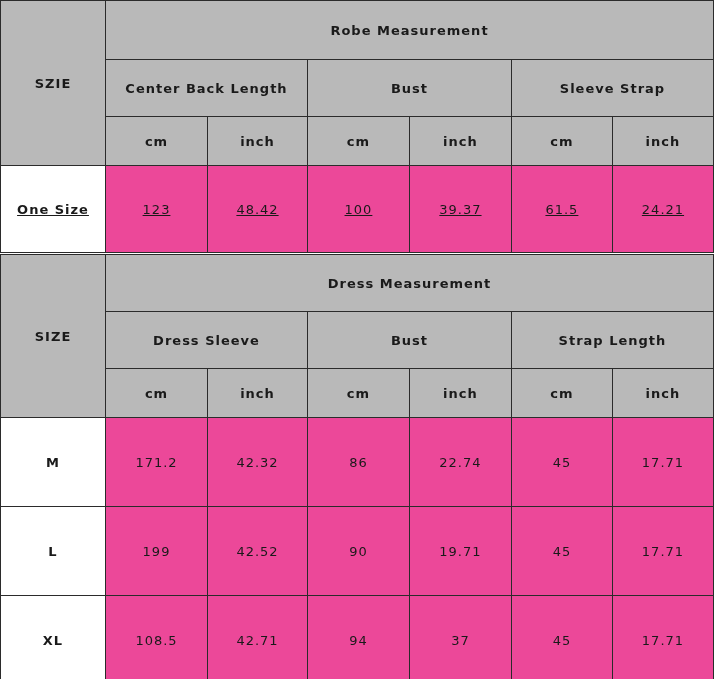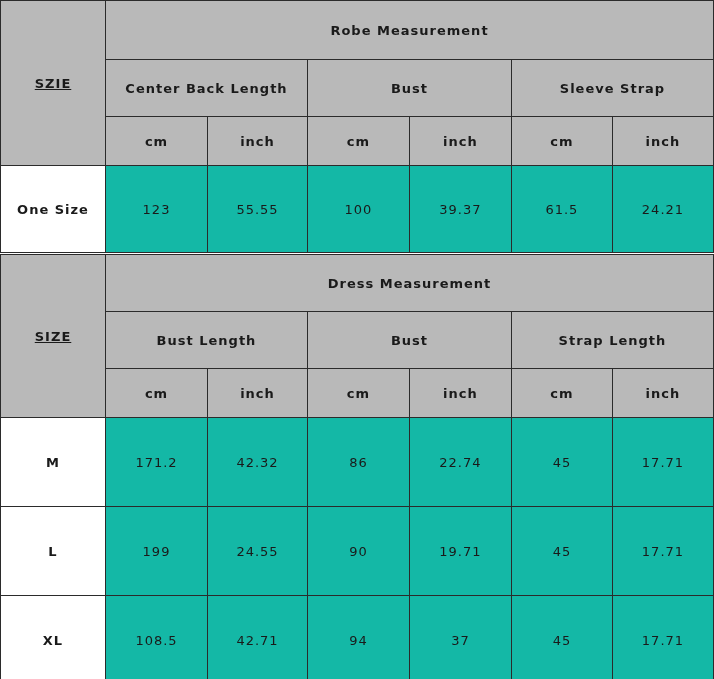--- a/index.html
+++ b/index.html
@@ -47,37 +47,36 @@
     letter-spacing: 2px;
   }
   .unit-cell {
     font-size: 13px;
     letter-spacing: 1px;
   }
   .sizecol-cell {
     font-size: 14px;
     font-weight: bold;
     letter-spacing: 1.5px;
-    text-decoration: underline;
   }
   .data-cell {
-    background: #14b8a6;
+    background: #ec4899;
     font-size: 13px;
     letter-spacing: 1px;
   }
   .sizelabel-cell {
     background: #ffffff;
     font-size: 14px;
     font-weight: bold;
     letter-spacing: 1.5px;
   }
   .h-title { height: 58px; }
   .h-sub { height: 56px; }
   .h-unit { height: 48px; font-weight: bold; }
-  .h-row-robe { height: 86px; }
+  .h-row-robe { height: 86px; text-decoration: underline; }
   .h-row-dress { height: 88px; }
   .h-title2 { height: 56px; }
   .gapline { height: 1px; background: #ffffff; }
 </style>
 </head>
 <body>
 
 <div class="sheet">
 
   <table class="size-table">
@@ -104,21 +103,21 @@
         <td class="hdr unit-cell h-unit">cm</td>
         <td class="hdr unit-cell h-unit">inch</td>
         <td class="hdr unit-cell h-unit">cm</td>
         <td class="hdr unit-cell h-unit">inch</td>
         <td class="hdr unit-cell h-unit">cm</td>
         <td class="hdr unit-cell h-unit">inch</td>
       </tr>
       <tr>
         <td class="sizelabel-cell h-row-robe">One Size</td>
         <td class="data-cell h-row-robe">123</td>
-        <td class="data-cell h-row-robe">55.55</td>
+        <td class="data-cell h-row-robe">48.42</td>
         <td class="data-cell h-row-robe">100</td>
         <td class="data-cell h-row-robe">39.37</td>
         <td class="data-cell h-row-robe">61.5</td>
         <td class="data-cell h-row-robe">24.21</td>
       </tr>
     </tbody>
   </table>
 
   <div class="gapline"></div>
 
@@ -131,21 +130,21 @@
       <col style="width:101px">
       <col style="width:100px">
       <col style="width:100px">
     </colgroup>
     <tbody>
       <tr>
         <td class="hdr sizecol-cell" rowspan="3">SIZE</td>
         <td class="hdr title-cell h-title2" colspan="6">Dress Measurement</td>
       </tr>
       <tr>
-        <td class="hdr sub-cell h-sub" colspan="2">Bust Length</td>
+        <td class="hdr sub-cell h-sub" colspan="2">Dress Sleeve</td>
         <td class="hdr sub-cell h-sub" colspan="2">Bust</td>
         <td class="hdr sub-cell h-sub" colspan="2">Strap Length</td>
       </tr>
       <tr>
         <td class="hdr unit-cell h-unit">cm</td>
         <td class="hdr unit-cell h-unit">inch</td>
         <td class="hdr unit-cell h-unit">cm</td>
         <td class="hdr unit-cell h-unit">inch</td>
         <td class="hdr unit-cell h-unit">cm</td>
         <td class="hdr unit-cell h-unit">inch</td>
@@ -155,21 +154,21 @@
         <td class="data-cell h-row-dress">171.2</td>
         <td class="data-cell h-row-dress">42.32</td>
         <td class="data-cell h-row-dress">86</td>
         <td class="data-cell h-row-dress">22.74</td>
         <td class="data-cell h-row-dress">45</td>
         <td class="data-cell h-row-dress">17.71</td>
       </tr>
       <tr>
         <td class="sizelabel-cell h-row-dress">L</td>
         <td class="data-cell h-row-dress">199</td>
-        <td class="data-cell h-row-dress">24.55</td>
+        <td class="data-cell h-row-dress">42.52</td>
         <td class="data-cell h-row-dress">90</td>
         <td class="data-cell h-row-dress">19.71</td>
         <td class="data-cell h-row-dress">45</td>
         <td class="data-cell h-row-dress">17.71</td>
       </tr>
       <tr>
         <td class="sizelabel-cell h-row-dress">XL</td>
         <td class="data-cell h-row-dress">108.5</td>
         <td class="data-cell h-row-dress">42.71</td>
         <td class="data-cell h-row-dress">94</td>

